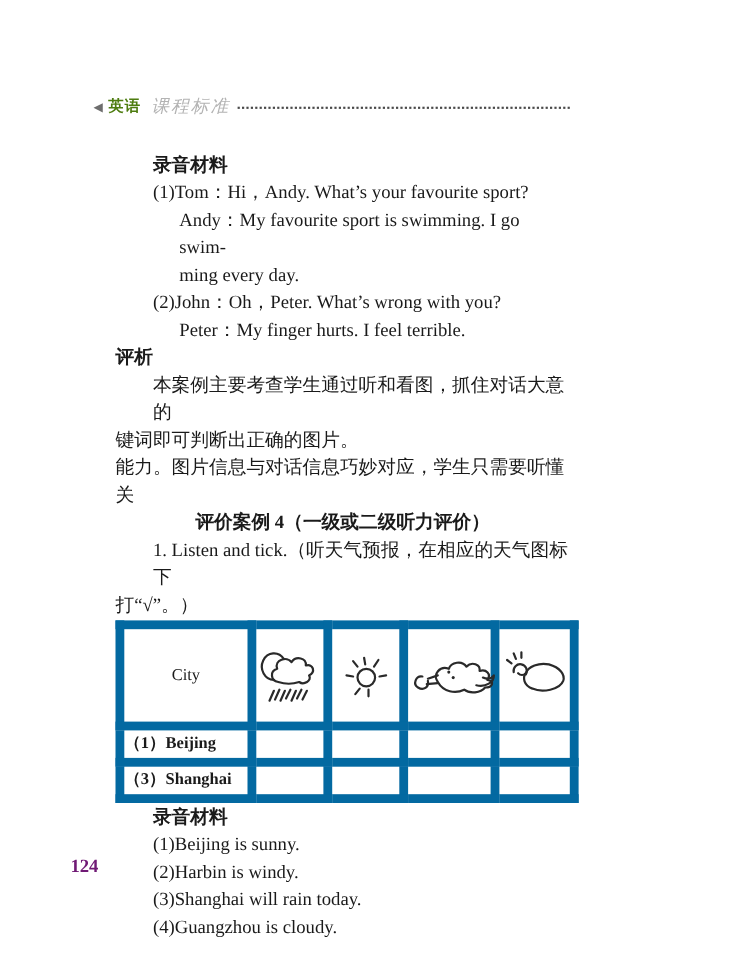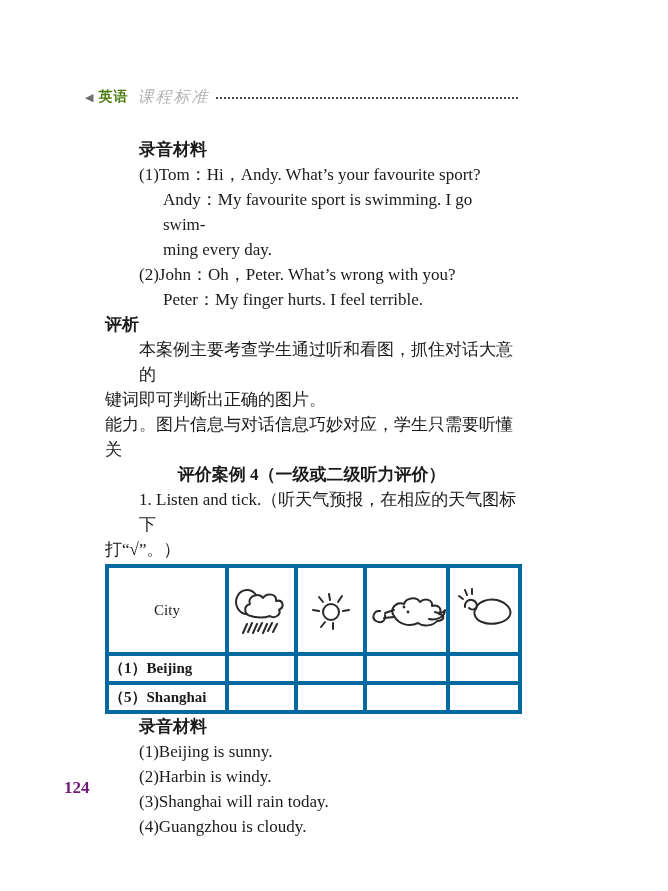--- a/index.html
+++ b/index.html
@@ -26,21 +26,21 @@
     font-size:17px; line-height:25px; }
   .content p { margin:0; }
   .b { font-weight:bold; }
   .indent-1 { padding-left:34px; }
   .indent-2 { padding-left:58px; }
   .case-title { text-align:center; font-weight:bold; margin-top:18px; }
 
   
   table.wt { border-collapse:collapse; width:413px; table-layout:fixed;
     margin-top:2px; }
-  table.wt td { border:4px solid #0369a1; padding:0; }
+  table.wt td { border:8px solid #0369a1; padding:0; }
   td.city-cell { text-align:center; font-size:15px; vertical-align:middle; }
   tr.head-row td { height:84px; vertical-align:middle; text-align:center; }
   tr.data-row td { height:25px; }
   td.label-cell { font-size:15px; padding-left:6px; vertical-align:middle;font-weight:bold; }
   .icon-cell svg { display:block; margin:0 auto; }
   svg .sk { fill:none; stroke:#2a2a2a; stroke-width:2; stroke-linecap:round; stroke-linejoin:round; }
   svg .dot { fill:#2a2a2a; stroke:none; }
 
   .mt8 { margin-top:8px; }
   .pagenum { position:absolute; left:64px; top:778px; font-size:17px;
@@ -134,21 +134,21 @@
             <tr class="data-row">
               <td class="label-cell">（1）Beijing</td>
               <td class="tick-cell"></td>
               <td class="tick-cell"></td>
               <td class="tick-cell"></td>
               <td class="tick-cell"></td>
             </tr>
 
 
             <tr class="data-row">
-              <td class="label-cell">（5）Shanghai</td>
+              <td class="label-cell">（3）Shanghai</td>
               <td class="tick-cell"></td>
               <td class="tick-cell"></td>
               <td class="tick-cell"></td>
               <td class="tick-cell"></td>
             </tr>
 
 
         </tbody>
 
     </table>

